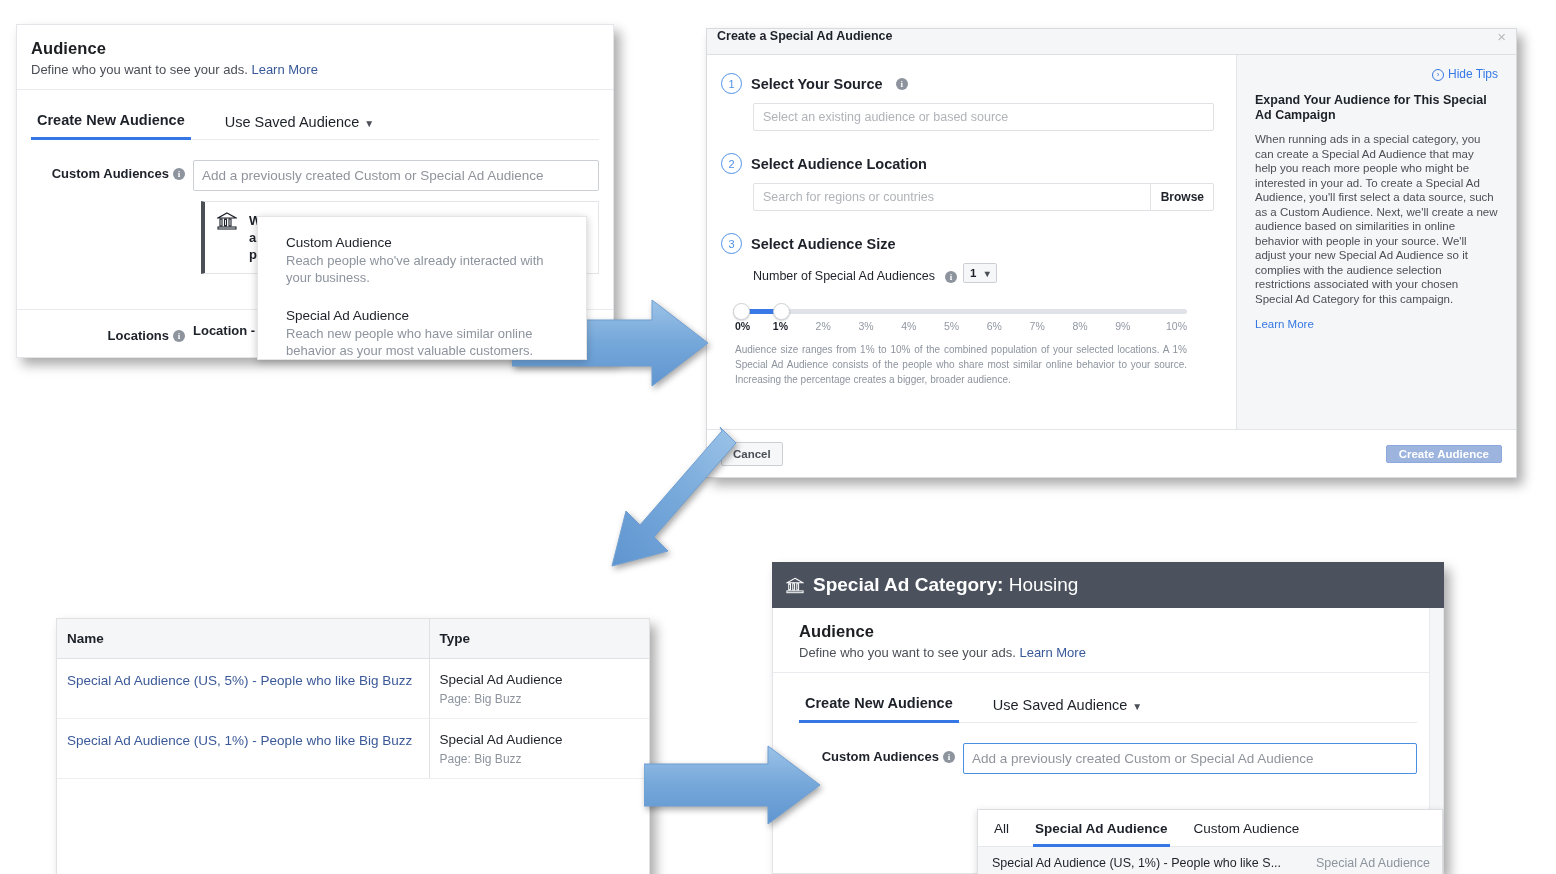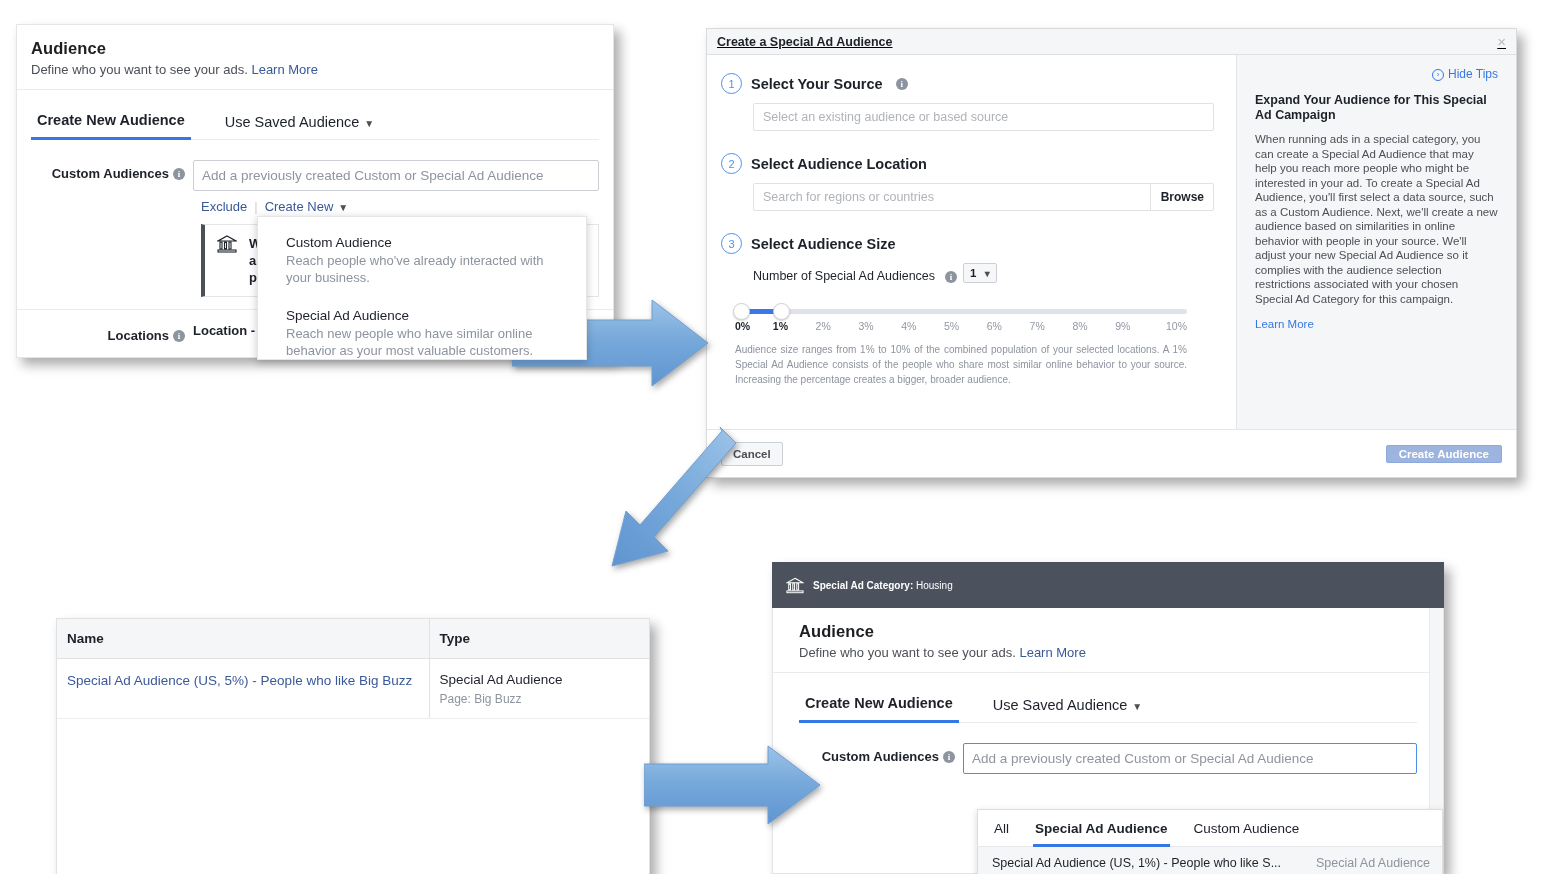--- a/index.html
+++ b/index.html
@@ -63,21 +63,21 @@
     box-shadow: 0 2px 8px rgba(0,0,0,0.22);
     padding: 14px 0 0 0; z-index: 40;
   }
   .menu-item { padding: 4px 20px 10px 28px; cursor:pointer; }
   .menu-item .mi-title { font-size: 13.5px; color:#1d2129; margin-bottom: 2px; }
   .menu-item .mi-desc { font-size: 13px; color:#8d949e; line-height: 17px; }
 
   
   #panel2 { left: 706px; top: 28px; width: 811px; height: 450px; border:1px solid #d8dade; }
   .dlg-head { height: 26px; background:#f5f6f7; border-bottom:1px solid #dddfe2;
-              display:flex; align-items:center; padding: 0 10px; text-decoration: underline; }
+              display:flex; align-items:flex-start; padding: 0 10px; }
   .dlg-title { font-size: 12.5px; font-weight:bold; color:#1d2129; flex:1; }
   .dlg-x { color:#b9bbbe; font-size: 15px; cursor:pointer; line-height:1; }
   .dlg-body { display:flex; height: 400px; }
   .dlg-main { flex:1; padding: 18px 22px 0 14px; }
   .dlg-side { width: 280px; background:#f5f6f7; border-left: 1px solid #e3e5e8; padding: 12px 18px; }
 
   .step { display:flex; align-items:center; gap: 9px; margin-bottom: 9px; }
   .step-num { width: 21px; height: 21px; border-radius:50%; border:1px solid #4f91e5;
               color:#4f91e5; font-size: 11px; display:flex; align-items:center;
               justify-content:center; }
@@ -131,21 +131,21 @@
   .tbl tr.alt td { background:#f7f8fa; }
   .tbl th.c1, .tbl td.c1 { width: 372px; border-right:1px solid #e0e1e3; }
   .cell-link { font-size: 13.5px; color:#3b5998; line-height: 19px; cursor:pointer; }
   .cell-main { font-size: 13.5px; color:#1d2129; line-height: 18px; }
   .cell-sub { font-size: 12px; color:#8d949e; margin-top: 3px; }
 
   
   #panel4 { left: 772px; top: 562px; width: 672px; height: 312px; }
   .sac-bar { height: 46px; background:#4b525e; display:flex; align-items:center;
              padding: 0 14px; gap: 9px; }
-  .sac-txt { font-size: 10px; color:#fff; }
+  .sac-txt { font-size: 19px; color:#fff; }
   .sac-txt b { font-weight:bold; }
   .p4-body { background:#fff; position:relative; height: 266px; border:1px solid #e3e5e8; border-top:none;}
   .p4-scroll { position:absolute; right:0; top:0; width: 14px; height: 203px; background:#f5f6f7;
                border-left:1px solid #e8eaed; }
 
   .p4-dd { position:absolute; left: 204px; top: 201px; width: 466px; background:#fff;
            border:1px solid #dcdee1; box-shadow: 0 2px 7px rgba(0,0,0,.15); z-index: 20; }
   .p4-dd-tabs { display:flex; padding: 0 0 0 14px; gap: 22px; border-bottom:1px solid #e6e8eb; }
   .p4-dd-tab { font-size: 13.5px; color:#1d2129; padding: 11px 2px 8px 2px; cursor:pointer; }
   .p4-dd-tab.sel { font-weight:bold; border-bottom:3px solid #3578e5; margin-bottom:-1px; }
@@ -212,23 +212,20 @@
       </div>
     </div>
 
     <div class="field-row">
       <div class="field-label">
         <span>Custom Audiences</span><span class="infodot">i</span>
       </div>
       <div class="txtinput">Add a previously created Custom or Special Ad Audience</div>
     </div>
 
-    <div class="sub-links">
-      <span class="lnk">Exclude</span><span class="sep">|</span><span class="lnk"><span>Create New</span><span class="caretd">▼</span></span>
-    </div>
 
     <div class="notice-box">
       <div class="bank">
         <svg width="20" height="18" viewBox="0 0 20 18">
           <polygon points="10,1 19,6 1,6" fill="none" stroke="#1d2129" stroke-width="1.2"></polygon>
           <rect x="3" y="7" width="2" height="7" fill="none" stroke="#1d2129" stroke-width="1.1"></rect>
           <rect x="7.5" y="7" width="2" height="7" fill="none" stroke="#1d2129" stroke-width="1.1"></rect>
           <rect x="12" y="7" width="2" height="7" fill="none" stroke="#1d2129" stroke-width="1.1"></rect>
           <rect x="1" y="15" width="18" height="2" fill="none" stroke="#1d2129" stroke-width="1.1"></rect>
         </svg>
@@ -346,20 +343,29 @@
       <tbody id="table-body">
           <tr>
             <td class="c1">
               <div class="cell-link">Special Ad Audience (US, 5%) - People who like Big Buzz</div>
             </td>
             <td>
               <div class="cell-main">Special Ad Audience</div>
               <div class="cell-sub">Page: Big Buzz</div>
             </td>
           </tr>
+          <tr>
+            <td class="c1">
+              <div class="cell-link">Special Ad Audience (US, 1%) - People who like Big Buzz</div>
+            </td>
+            <td>
+              <div class="cell-main">Special Ad Audience</div>
+              <div class="cell-sub">Page: Big Buzz</div>
+            </td>
+          </tr>
         </tbody>
     </table>
   </div>
 
   <div class="panel" id="panel4">
     <div class="sac-bar">
       <svg width="18" height="17" viewBox="0 0 20 18">
         <polygon points="10,1 19,6 1,6" fill="none" stroke="#ffffff" stroke-width="1.2"></polygon>
         <rect x="3" y="7" width="2" height="7" fill="none" stroke="#ffffff" stroke-width="1.1"></rect>
         <rect x="7.5" y="7" width="2" height="7" fill="none" stroke="#ffffff" stroke-width="1.1"></rect>

